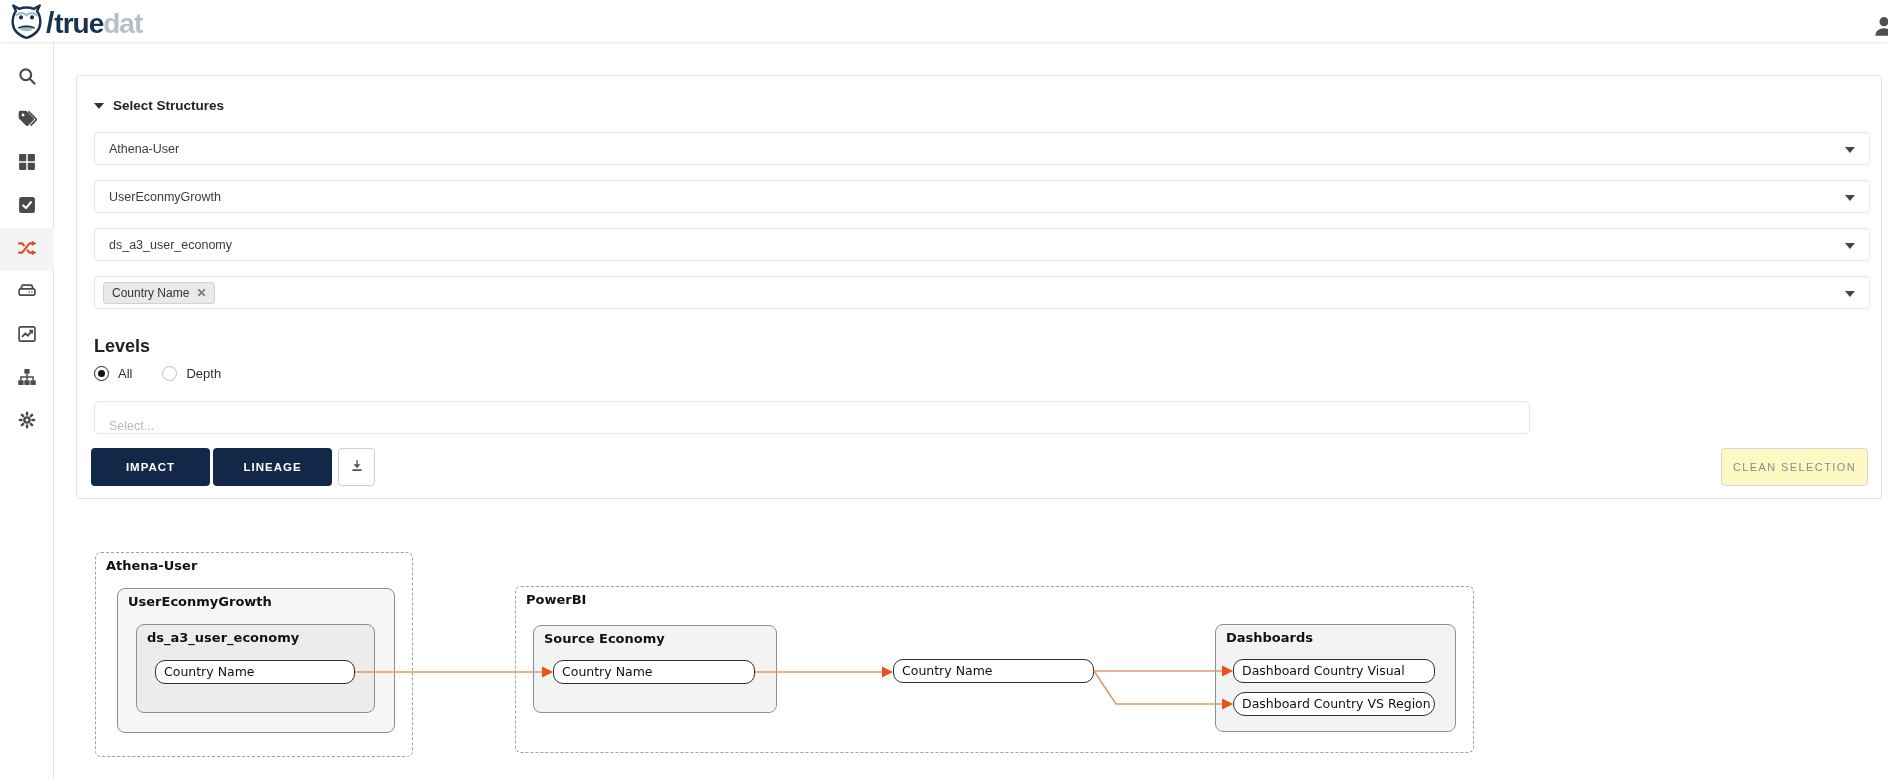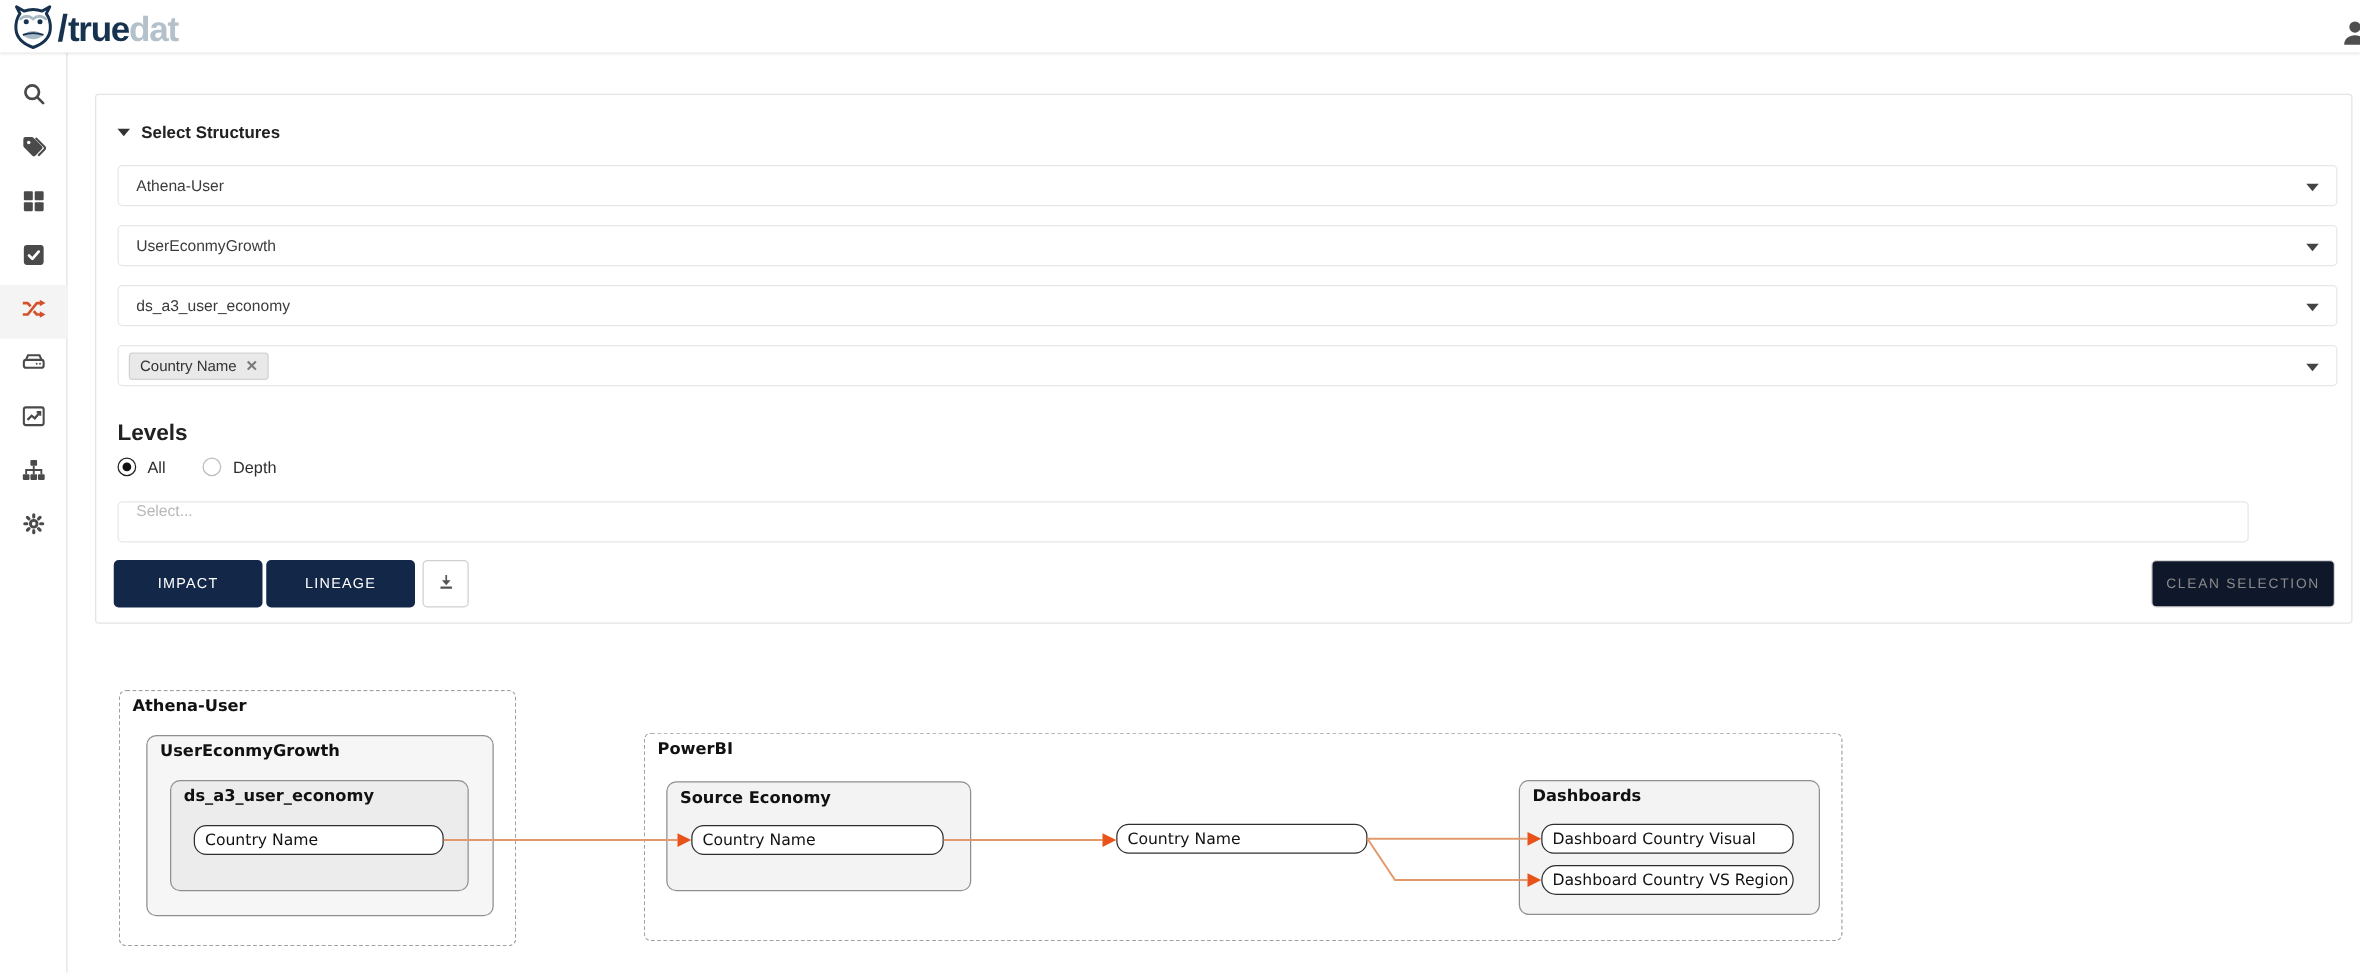--- a/index.html
+++ b/index.html
@@ -40,31 +40,31 @@
   .tag { display:inline-flex; align-items:center; gap:7px; background:#e9e9e9; border:1px solid #d2d2d2;
          border-radius:3px; height:22px; padding:0 8px; font-size:12px; color:#333; }
   .tag-x { color:#7a7a7a; font-weight:bold; font-size:12px; cursor:pointer; line-height:1; }
   .levels-label { position:absolute; left:17px; top:260px; font-size:18px; font-weight:bold; color:#222; }
   .radio-row { position:absolute; left:17px; top:290px; display:flex; align-items:center; gap:30px; }
   .radio-opt { display:flex; align-items:flex-end; gap:9px; font-size:13px; color:#2e2e2e; cursor:pointer; }
   .radio { width:15px; height:15px; border-radius:50%; border:1.5px solid #bdbdbd; background:#fff; position:relative; }
   .radio.checked { border-color:#222; }
   .radio.checked::after { content:""; position:absolute; left:2.5px; top:2.5px; width:7px; height:7px;
                           border-radius:50%; background:#111; }
-  .depth-input { position:absolute; left:17px; top:325px; width:1705px; height:33px; border:1px solid #e7e7e7;
-                 border-radius:4px; display:flex; align-items:flex-start; padding:0 14px; cursor:text; }
+  .depth-input { position:absolute; left:17px; top:325px; width:1436px; height:33px; border:1px solid #e7e7e7;
+                 border-radius:4px; display:flex; align-items:flex-end; padding:0 14px; cursor:text; }
   .placeholder { color:#b9b9b9; font-size:12.5px; }
   .btn-primary { position:absolute; top:372px; height:38px; width:119px; background:#132849; color:#fff;
                  border:none; border-radius:4px; font-family:"Liberation Sans",sans-serif;
-                 font-size:11.5px; font-weight:normal; letter-spacing:1px; cursor:pointer; }
+                 font-size:11.5px; font-weight:bold; letter-spacing:1px; cursor:pointer; }
   .btn-icon { position:absolute; left:261px; top:372px; width:37px; height:38px; background:#fff;
               border:1px solid #cfcfcf; border-radius:4px; color:#555; cursor:pointer;
               display:flex; align-items:center; justify-content:center; }
   .btn-icon svg { width:16px; height:16px; }
-  .btn-outline { position:absolute; right:13px; top:372px; width:147px; height:38px; background:#0f172a;
+  .btn-outline { position:absolute; right:13px; top:372px; width:147px; height:38px; background:#fef9c3;
                  border:1px solid #d6d6d6; border-radius:4px; color:#8a8a8a;
                  font-family:"Liberation Sans",sans-serif; font-size:11px; letter-spacing:1.4px; cursor:pointer; }
 
   
   .graph { position:absolute; left:0; top:540px; width:1888px; height:238px;
            font-family:"DejaVu Sans", sans-serif; }
   .grp { position:absolute; border:1.5px dashed #a0a0a0; border-radius:6px; background:#fff; }
   .gbox { position:absolute; border:1px solid #8f8f8f; border-radius:8px; }
   .glabel { position:absolute; left:10px; top:5px; font-size:13px; font-weight:bold; color:#111; white-space:nowrap; }
   .gnode { position:absolute; height:24px; background:#fff; border:1.5px solid #2f2f2f; border-radius:10px;

